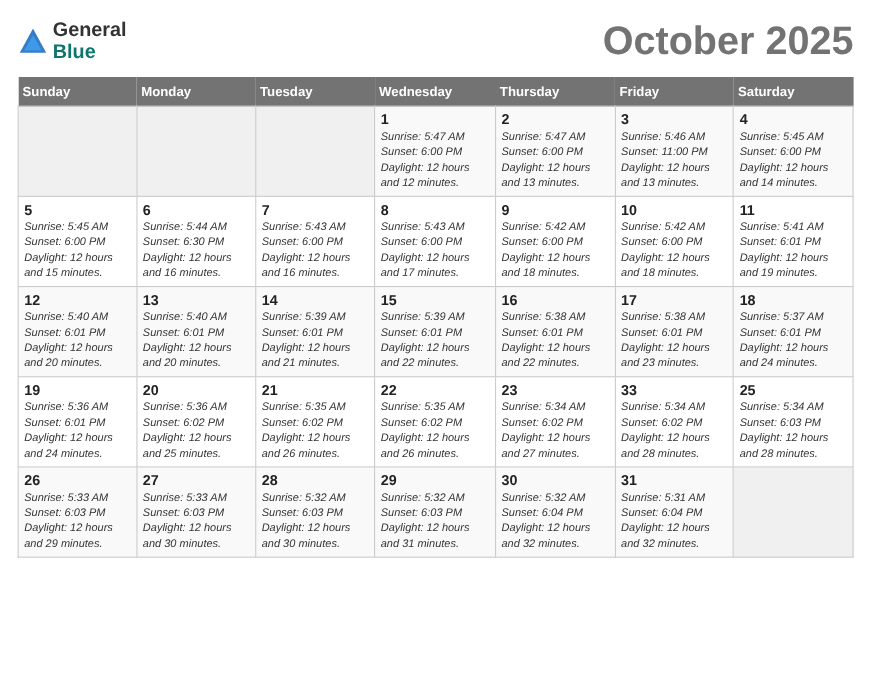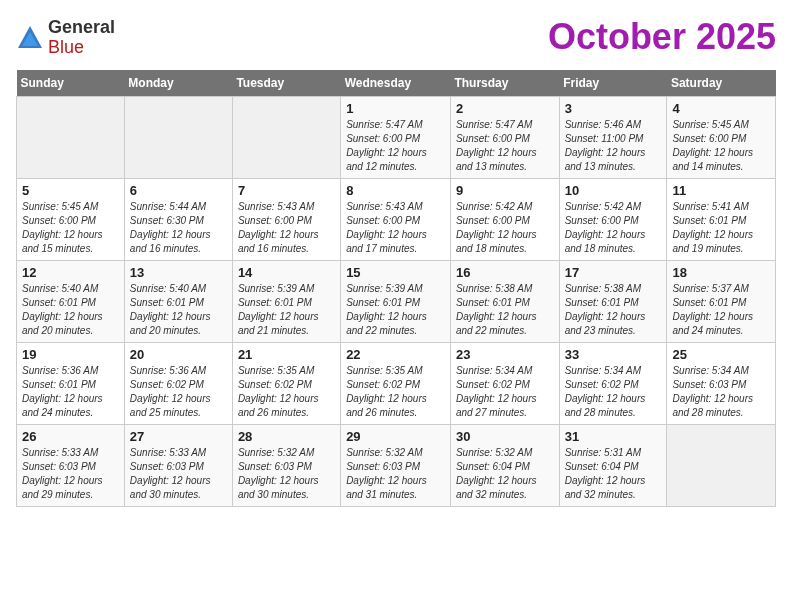--- a/index.html
+++ b/index.html
@@ -25,35 +25,35 @@
       flex-direction: column;
       line-height: 1.1;
     }
     .logo-general {
       font-size: 18px;
       font-weight: bold;
       color: #333;
     }
     .logo-blue {
       font-size: 18px;
-      font-weight: normal;
-      color: #b91c1c;
+      font-weight: bold;
+      color: #0f766e;
     }
     .logo-icon {
       width: 28px;
       height: 28px;
       margin-right: 4px;
     }
     .title-block {
       text-align: right;
     }
     .month-title {
       font-size: 36px;
       font-weight: bold;
-      color: #a21caf;
+      color: #737373;
     }
     .subtitle {
       font-size: 14px;
       color: #555;
     }
     table {
       width: 100%;
       border-collapse: collapse;
       font-size: 11px;
     }

